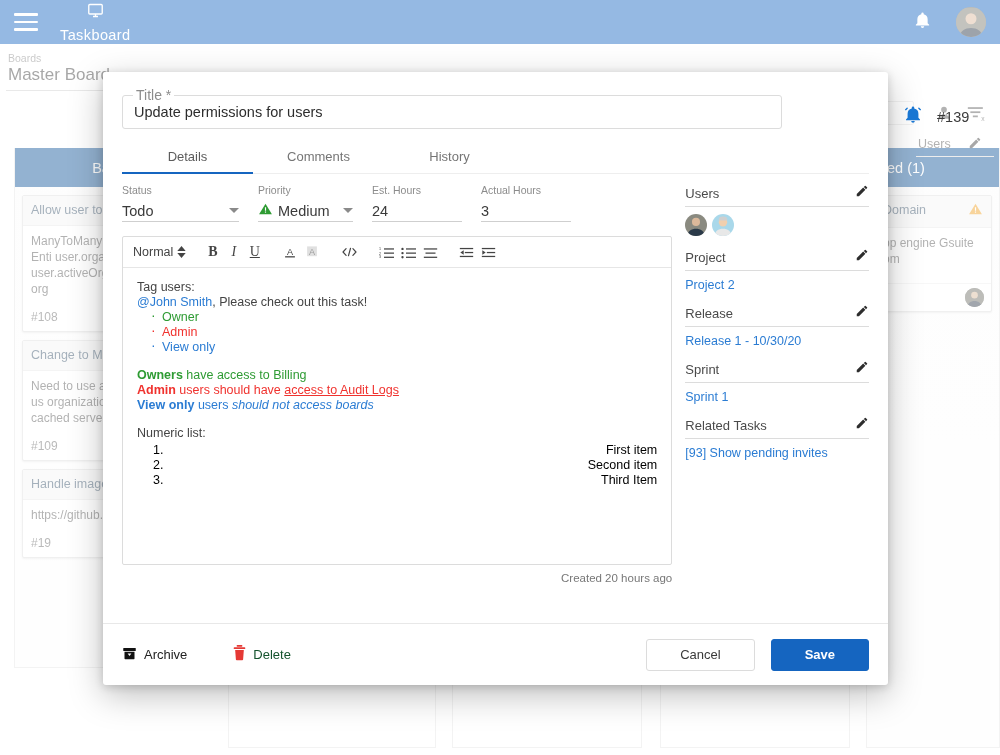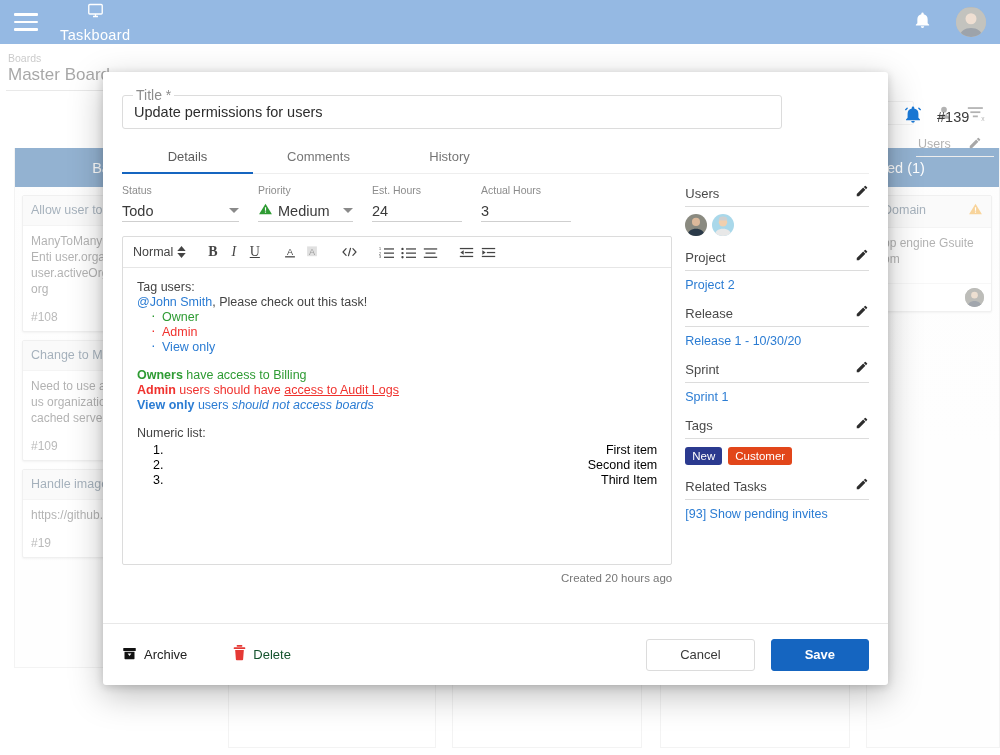--- a/index.html
+++ b/index.html
@@ -543,34 +543,20 @@
           <span class="side-title">Sprint</span>
           <span>
             <svg width="14" height="14" viewBox="0 0 24 24" fill="#2d2d2d">
                 <path d="M3 17.25V21h3.75L17.8 9.94l-3.75-3.75L3 17.25zM20.7 7.04a1 1 0 000-1.41l-2.33-2.33a1 1 0 00-1.41 0l-1.83 1.83 3.75 3.75 1.82-1.84z"></path>
               </svg>
           </span>
         </div>
         <div class="side-val">Sprint 1</div>
       </div>
 
-      <div class="side-sec">
-        <div class="side-head">
-          <span class="side-title">Tags</span>
-          <span>
-            <svg width="14" height="14" viewBox="0 0 24 24" fill="#2d2d2d">
-                <path d="M3 17.25V21h3.75L17.8 9.94l-3.75-3.75L3 17.25zM20.7 7.04a1 1 0 000-1.41l-2.33-2.33a1 1 0 00-1.41 0l-1.83 1.83 3.75 3.75 1.82-1.84z"></path>
-              </svg>
-          </span>
-        </div>
-        <div class="tags-row">
-          <span class="tag" style="background:#2b3a8f;">New</span>
-          <span class="tag" style="background:#e2461a;">Customer</span>
-        </div>
-      </div>
 
       <div class="side-sec">
         <div class="side-head">
           <span class="side-title">Related Tasks</span>
           <span>
             <svg width="14" height="14" viewBox="0 0 24 24" fill="#2d2d2d">
                 <path d="M3 17.25V21h3.75L17.8 9.94l-3.75-3.75L3 17.25zM20.7 7.04a1 1 0 000-1.41l-2.33-2.33a1 1 0 00-1.41 0l-1.83 1.83 3.75 3.75 1.82-1.84z"></path>
               </svg>
           </span>
         </div>

